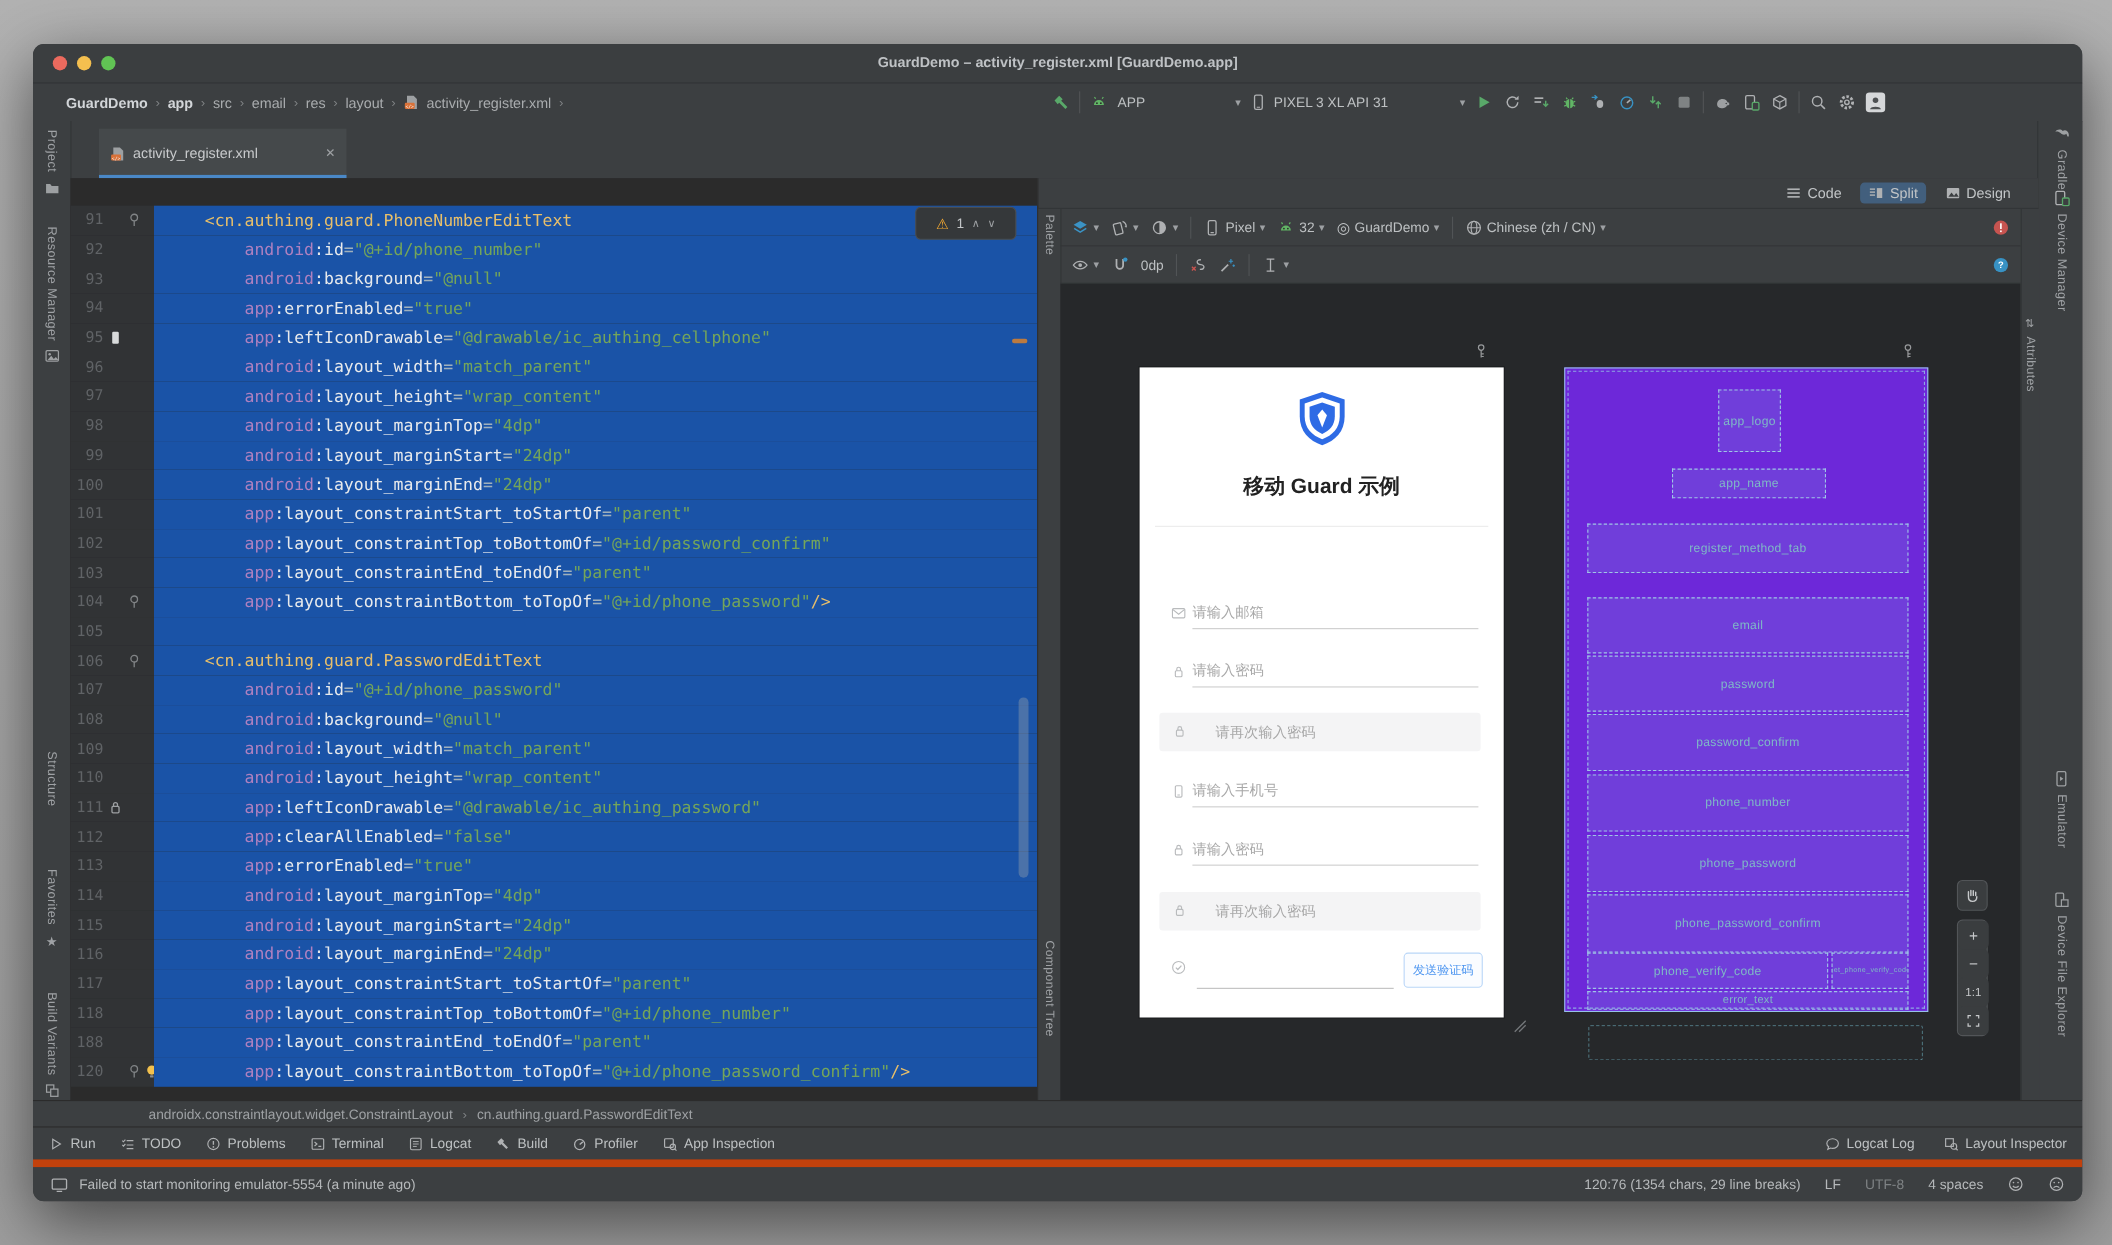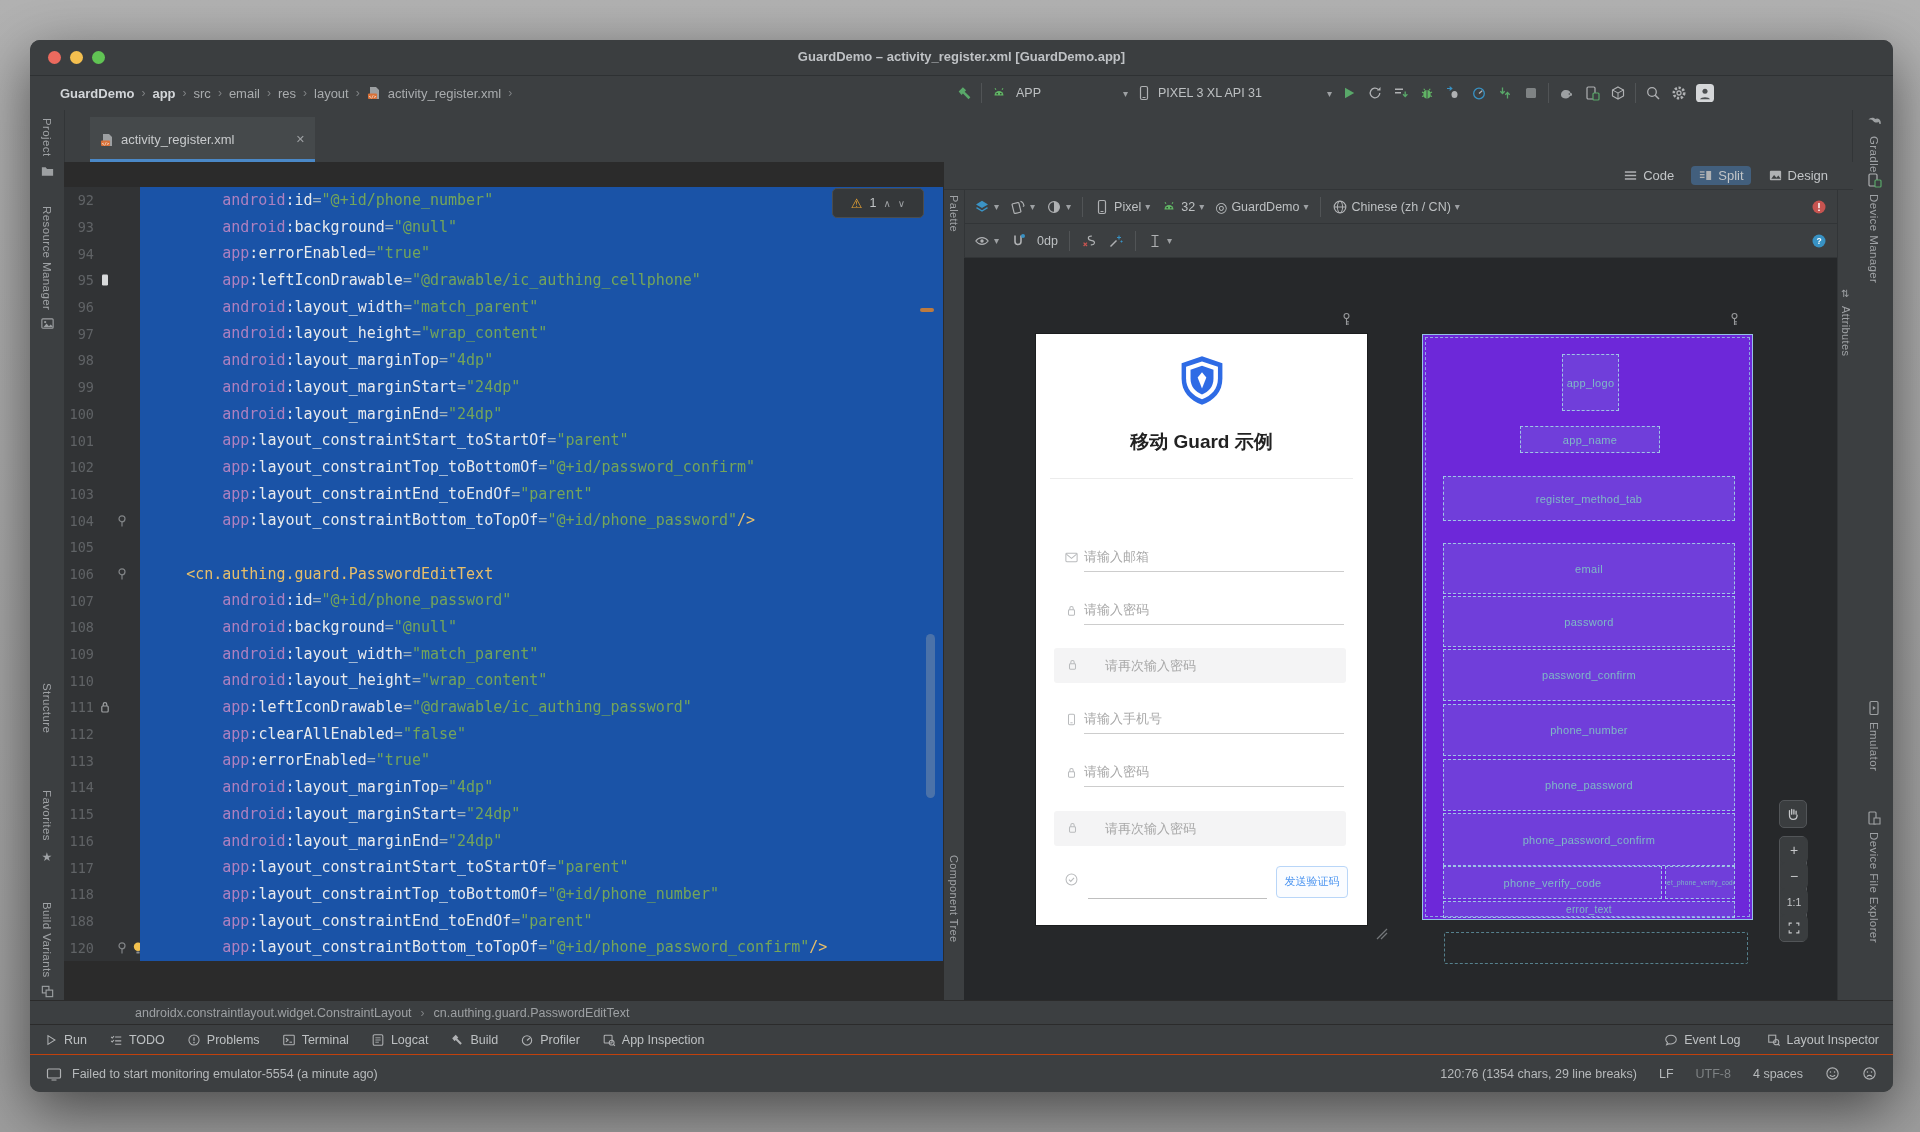--- a/index.html
+++ b/index.html
@@ -86,21 +86,21 @@
   .zgrp .zbtn{border:none;height:26px;}
   .zgrp .zbtn.oneone{font-size:10.5px;}
   .keyic{position:absolute;}
   .resize-h{position:absolute;left:412px;top:668px;}
   
   .xml-crumbs{position:absolute;left:0;top:960px;width:100%;height:24px;background:#3C3F41;border-top:1px solid #2B2B2B;display:flex;align-items:center;gap:9px;padding-left:105px;box-sizing:border-box;font-size:12.5px;color:#9DA0A3;}
   .bottom-toolbar{position:absolute;left:0;top:984px;width:100%;height:30px;background:#3C3F41;border-top:1px solid #2B2B2B;display:flex;align-items:center;padding:0 14px;box-sizing:border-box;}
   .bt-item{display:flex;align-items:center;gap:6px;color:#BDC0C2;font-size:12.5px;margin-right:22px;}
   .bt-right{margin-left:auto;display:flex;}
   .bt-right .bt-item{margin-right:0;margin-left:26px;}
-  .statusbar{position:absolute;left:0;top:1014px;width:100%;height:38px;background:#3C3F41;border-top:1px solid #c2410c;display:flex;align-items:center;padding:0 16px;box-sizing:border-box;font-size:12.5px;color:#B6B9BB;}
+  .statusbar{position:absolute;left:0;top:1014px;width:100%;height:38px;background:#3C3F41;border-top:7px solid #c2410c;display:flex;align-items:center;padding:0 16px;box-sizing:border-box;font-size:12.5px;color:#B6B9BB;}
   .sb-msg{margin-left:10px;}
   .sb-right{margin-left:auto;display:flex;align-items:center;gap:22px;}
   .sb-dim{color:#7E8284;}
 </style>
 </head>
 <body>
 
 <div class="stage">
   <div class="window">
 
@@ -350,20 +350,35 @@
             </svg>
           </span>
           <span class="vlabel">Device File Explorer</span>
         </div>
       </div>
 
     <div class="editor">
       <div class="code-lines" id="codeLines">
           <div class="cl">
             <div class="gut">
+              <span class="ln">91</span>
+              <span class="gslot1"></span>
+              <span class="gslot2">
+                <span class="i">
+                  <svg width="16" height="16" viewBox="0 0 16 16" xmlns="http://www.w3.org/2000/svg">
+                    <circle cx="8" cy="5.8" r="3" fill="none" stroke="#818486" stroke-width="1.2"></circle>
+                    <line x1="8" y1="8.8" x2="8" y2="13.5" stroke="#818486" stroke-width="1.2"></line>
+                  </svg>
+                </span>
+              </span>
+            </div>
+            <div class="ct"><span class="">    </span><span class="xtag">&lt;cn.authing.guard.PhoneNumberEditText</span></div>
+          </div>
+          <div class="cl">
+            <div class="gut">
               <span class="ln">92</span>
               <span class="gslot1"></span>
               <span class="gslot2"></span>
             </div>
             <div class="ct"><span class="">        </span><span class="xns">android</span><span class="xpn">:</span><span class="xan">id</span><span class="xeq">=</span><span class="xstr">"@+id/phone_number"</span></div>
           </div>
           <div class="cl">
             <div class="gut">
               <span class="ln">93</span>
               <span class="gslot1"></span>
@@ -1080,21 +1095,21 @@
             <span>App Inspection</span>
           </div>
         </div>
       <div class="bt-right" id="btRight">
           <div class="bt-item">
             <span class="i">
               <svg width="14" height="14" viewBox="0 0 16 16" xmlns="http://www.w3.org/2000/svg">
                 <path d="M8 2.5c3.3 0 6 2.2 6 5s-2.7 5-6 5c-.8 0-1.5-.1-2.2-.3L3 13.5l.9-2.6C2.7 10 2 8.8 2 7.5c0-2.8 2.7-5 6-5z" fill="none" stroke="#AFB1B3" stroke-width="1.2"></path>
               </svg>
             </span>
-            <span>Event Log</span>
+            <span>Logcat Log</span>
           </div>
           <div class="bt-item">
             <span class="i">
               <svg width="14" height="14" viewBox="0 0 16 16" xmlns="http://www.w3.org/2000/svg">
                 <rect x="2" y="2.5" width="8" height="8" fill="none" stroke="#AFB1B3" stroke-width="1.2"></rect>
                 <circle cx="10.5" cy="10.5" r="3" fill="none" stroke="#AFB1B3" stroke-width="1.2"></circle>
                 <line x1="12.6" y1="12.6" x2="14.5" y2="14.5" stroke="#AFB1B3" stroke-width="1.3"></line>
               </svg>
             </span>
             <span>Layout Inspector</span>

